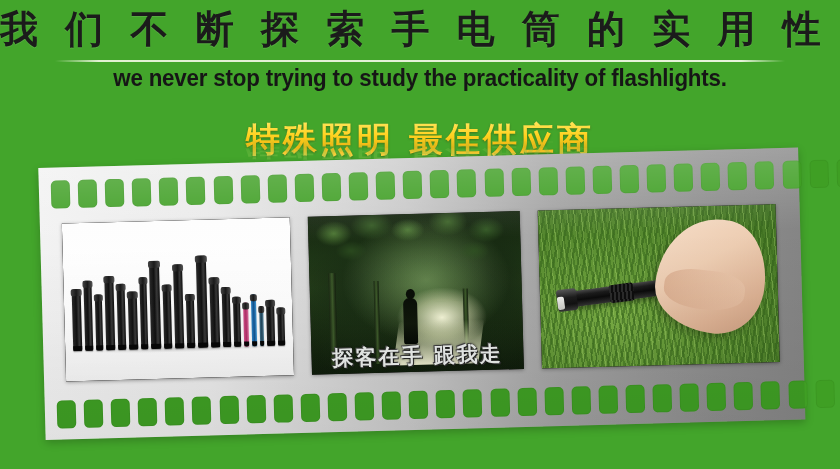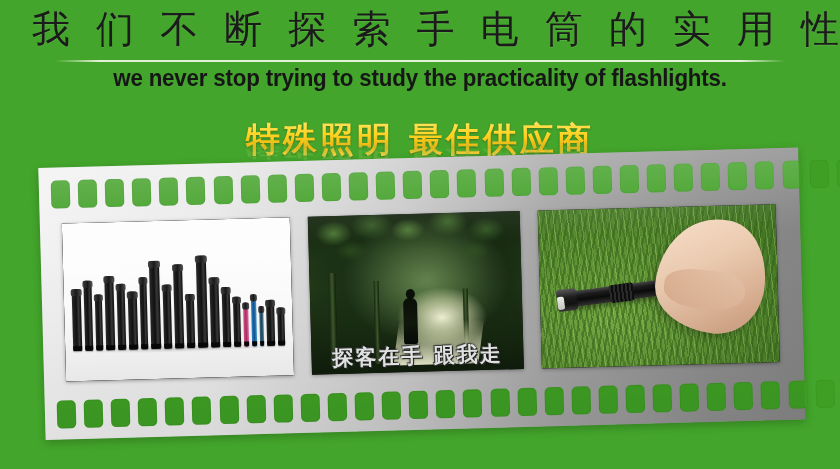--- a/index.html
+++ b/index.html
@@ -7,25 +7,24 @@
     width:840px;height:469px;overflow:hidden;
     font-family:"Liberation Sans","DejaVu Sans",sans-serif;
     background:#43a52b;
   }
   #stage{position:relative;width:840px;height:469px;overflow:hidden;background:#43a52b;}
 
   
   .headline-zh{
     position:absolute;left:0;top:4px;width:748px;text-align:center;
     font-family:"DejaVu Sans","Liberation Sans",sans-serif;
-    font-size:38px;font-weight:normal;letter-spacing:7px;
+    font-size:38px;font-weight:bold;letter-spacing:7px;
     color:#1b1b1b;line-height:50px;
     text-shadow:0 1px 0 rgba(255,255,255,.10);
     white-space:nowrap;
-    padding-left:32px;
   }
   .rule{
     position:absolute;left:55px;top:60px;width:730px;height:2px;
     background:linear-gradient(to right,rgba(255,255,255,0) 0%,rgba(235,245,220,.95) 6%,rgba(240,248,228,.95) 94%,rgba(255,255,255,0) 100%);
   }
   .headline-en{
     position:absolute;left:0;top:64px;width:840px;text-align:center;
     font-family:"Liberation Sans","DejaVu Sans",sans-serif;
     font-size:24px;font-weight:bold;color:#161616;
     letter-spacing:-0.2px;white-space:nowrap;

